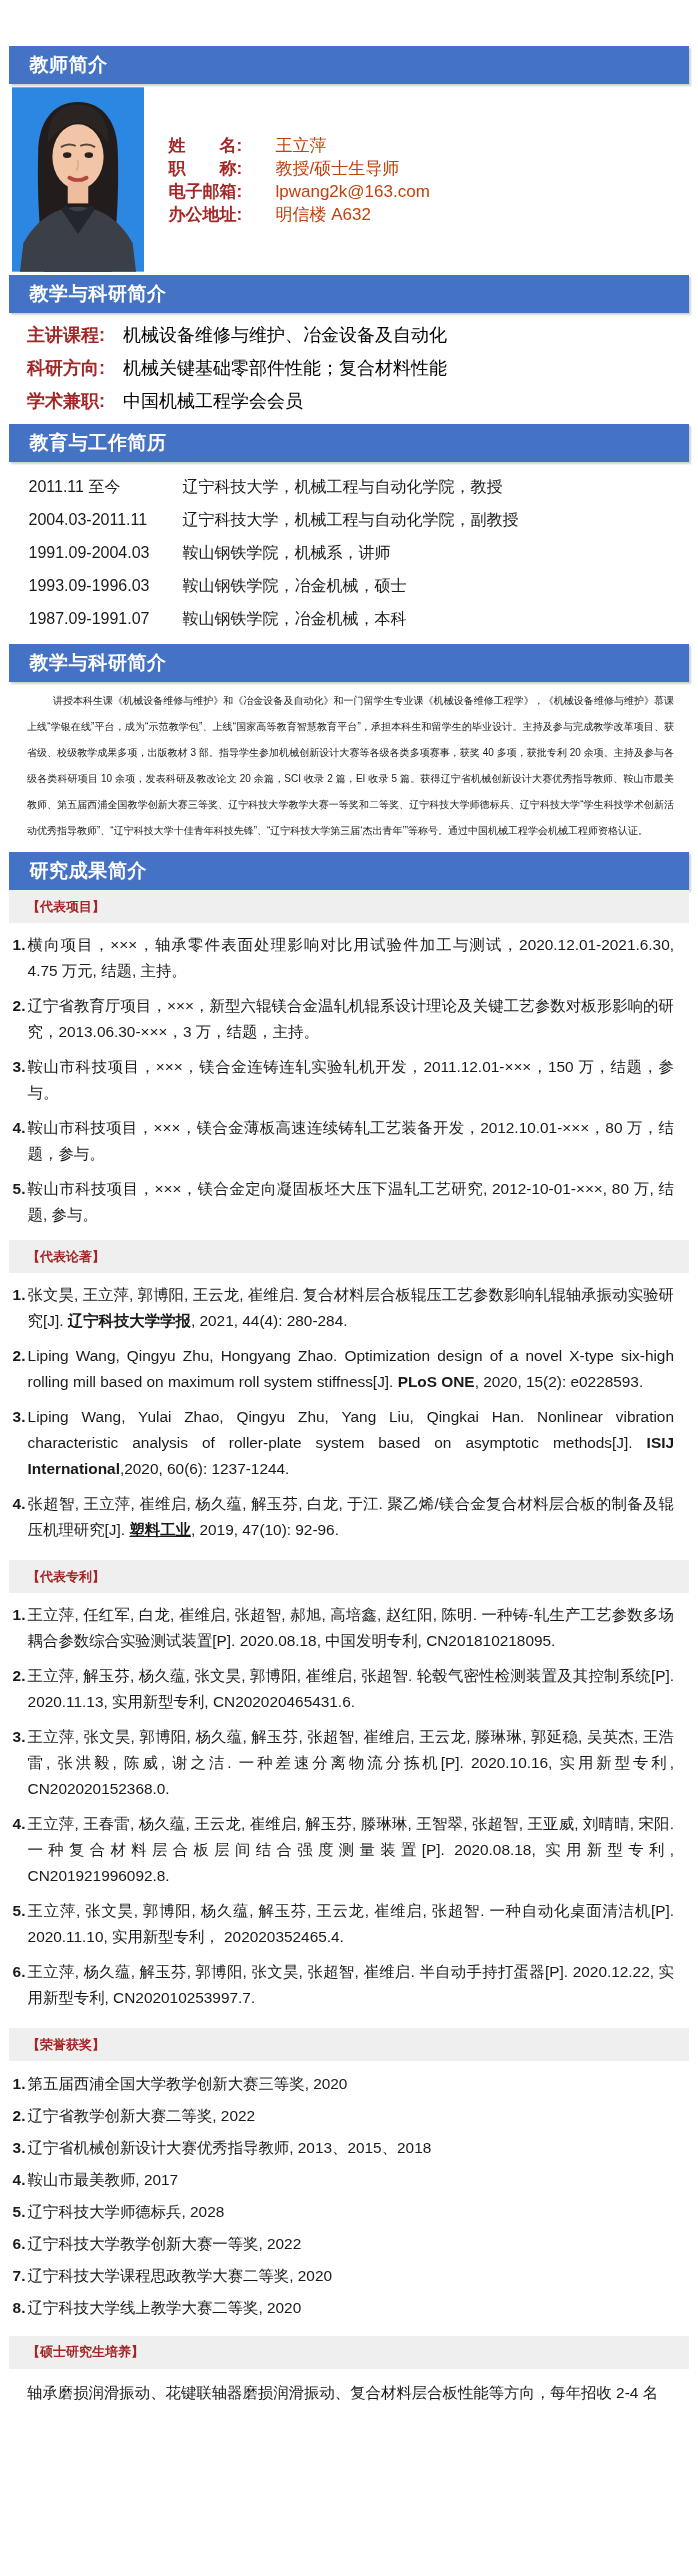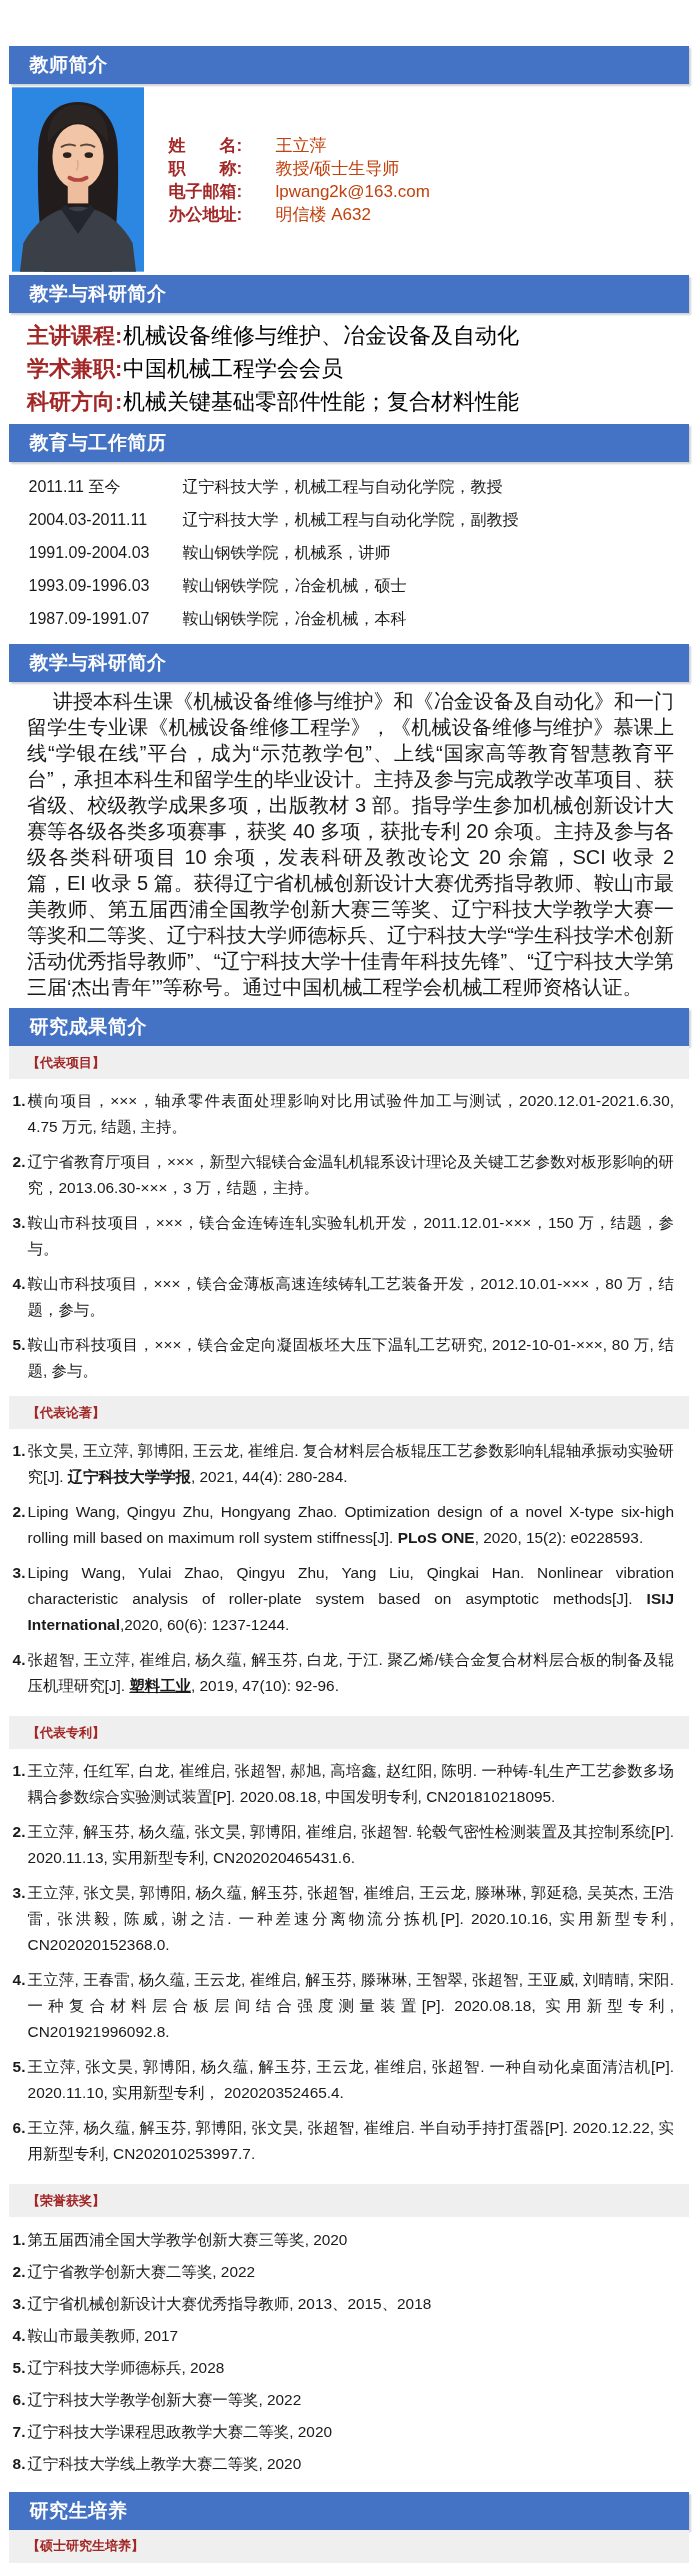--- a/index.html
+++ b/index.html
@@ -21,32 +21,32 @@
   .profile{display:flex;margin:3.4px 9px 0 12px;}
   .photo{width:132px;height:185px;flex:0 0 132px;overflow:hidden;}
   .photo svg{display:block;width:100%;height:100%;}
   .info{flex:1;margin-left:24.5px;display:flex;flex-direction:column;justify-content:space-around;padding:7px 0;}
   .info .row{display:flex;align-items:baseline;font-size:17px;}
   .info .flabel{color:var(--label-red);font-weight:700;width:90px;flex:0 0 90px;white-space:pre;}
   .info .fvalue{margin-left:17px;color:#c2410c;}
 
   
   .kv{padding:6.8px 23px 5.7px 27px;}
-  .kv .row{display:flex;line-height:33px;font-size:22px;}
+  .kv .row{display:flex;line-height:33px;font-size:18px;}
   .kv .klabel{color:var(--label-red);font-weight:700;width:96px;flex:0 0 96px;}
   .kv .kvalue{color:#000;}
 
   
   .edu{padding:8px 23px 4.6px 28.5px;}
   .edu .row{display:flex;line-height:33px;font-size:16px;}
   .edu .period{width:154px;flex:0 0 154px;}
   .edu .detail{flex:1;}
 
   
-  .para{margin:5.7px 24px 5.7px 27px;font-size:20px;line-height:26px;text-align:justify;text-indent:26px;}
+  .para{margin:5.7px 24px 5.7px 27px;font-size:10px;line-height:26px;text-align:justify;text-indent:26px;}
   .para2{margin:11.4px 24px 0 27px;font-size:15.4px;line-height:26px;text-align:justify;}
 
   
   .band{margin:0 9px;height:33px;background:var(--band-gray);display:flex;align-items:center;padding-left:18px;}
   .band h3{color:var(--label-red);font-weight:700;font-size:13px;}
 
   
   ul.nlist{list-style:none;padding:9px 24px 3.4px 0;}
   ul.nlist li{position:relative;margin:0 0 9px 12.6px;padding-left:15px;font-size:15.4px;line-height:26px;text-align:justify;}
   ul.nlist li .no{position:absolute;left:0;top:0;font-weight:700;}
@@ -116,28 +116,28 @@
     <h2>教学与科研简介</h2>
   </div>
   <div class="kv">
 
       <div class="row">
         <span class="klabel">主讲课程:</span>
         <span class="kvalue">机械设备维修与维护、冶金设备及自动化</span>
       </div>
 
       <div class="row">
+        <span class="klabel">科研方向:</span>
+        <span class="kvalue">机械关键基础零部件性能；复合材料性能</span>
+      </div>
+
+      <div class="row">
         <span class="klabel">学术兼职:</span>
         <span class="kvalue">中国机械工程学会会员</span>
       </div>
-
-      <div class="row">
-        <span class="klabel">科研方向:</span>
-        <span class="kvalue">机械关键基础零部件性能；复合材料性能</span>
-      </div>
     </div>
 
   <div class="bar">
     <h2>教育与工作简历</h2>
   </div>
   <div class="edu">
 
       <div class="row">
         <span class="period">2011.11 至今</span>
         <span class="detail">辽宁科技大学，机械工程与自动化学院，教授</span>
@@ -312,22 +312,19 @@
       </li>
 
       <li>
         <span class="no">8.</span>
         <span>辽宁科技大学线上教学大赛二等奖, 2020</span>
       </li>
     </ul>
 
   <div class="gap12"></div>
 
-  <div class="bar">
-    <h2>研究生培养</h2>
-  </div>
   <div class="band">
     <h3>【硕士研究生培养】</h3>
   </div>
   <p class="para2">轴承磨损润滑振动、花键联轴器磨损润滑振动、复合材料层合板性能等方向，每年招收 2-4 名</p>
 
 </div>
 
 
 </body></html>

